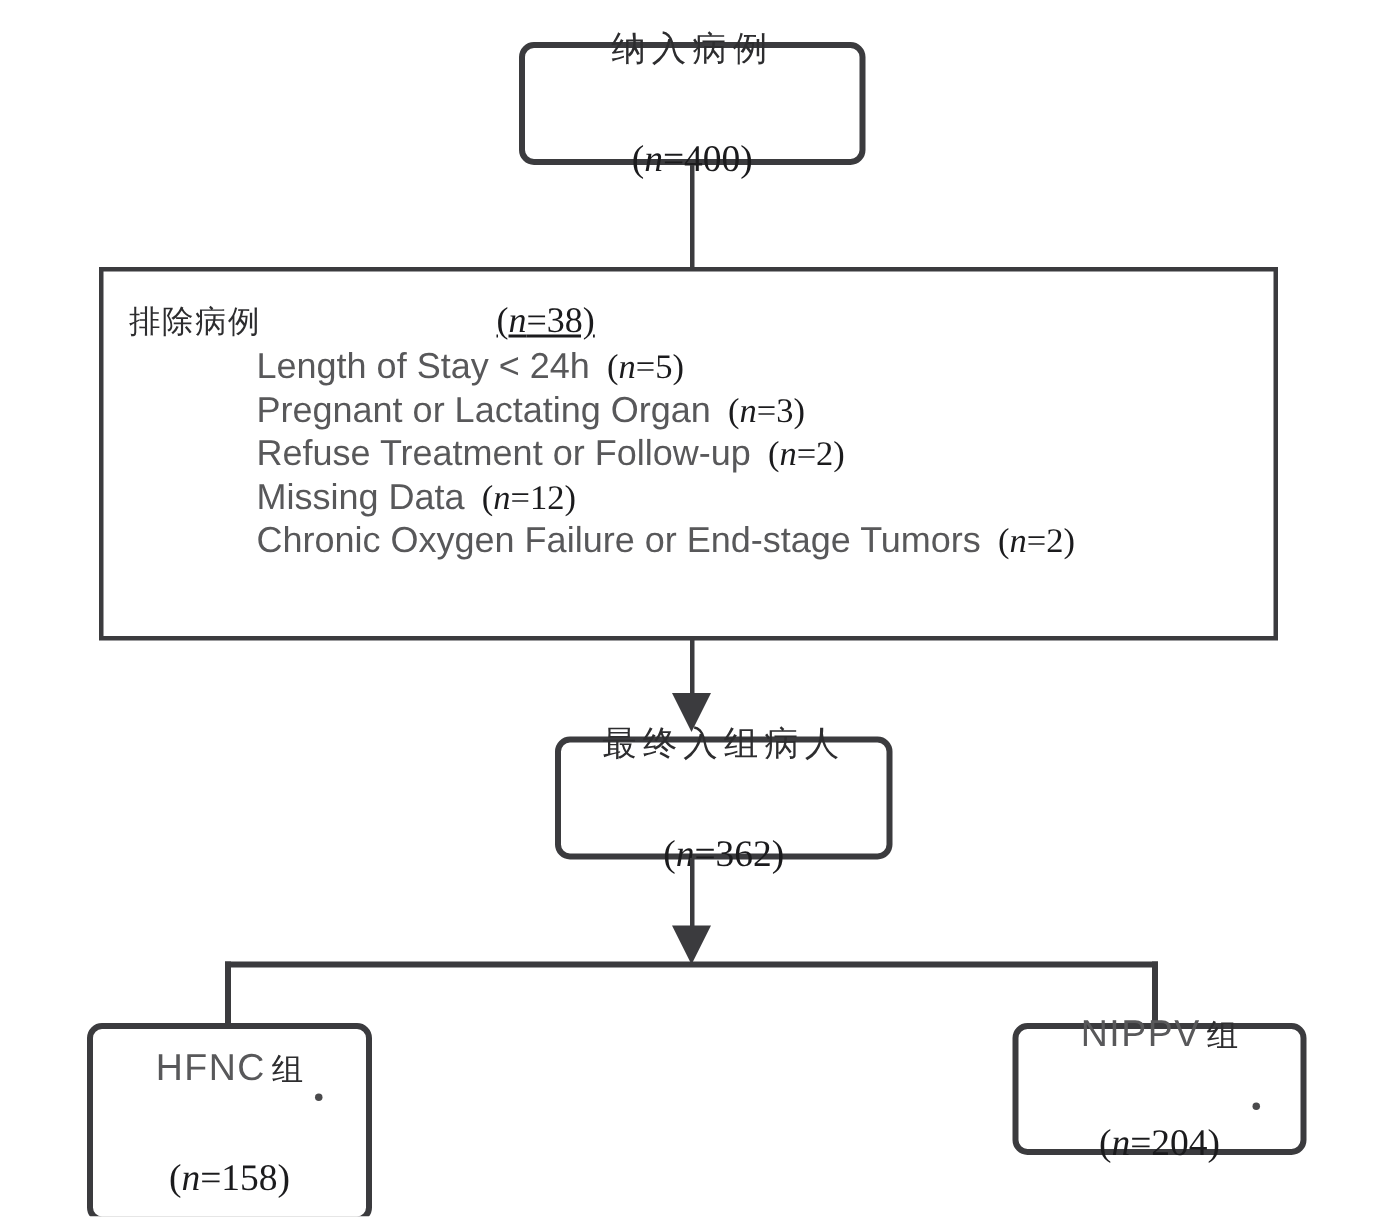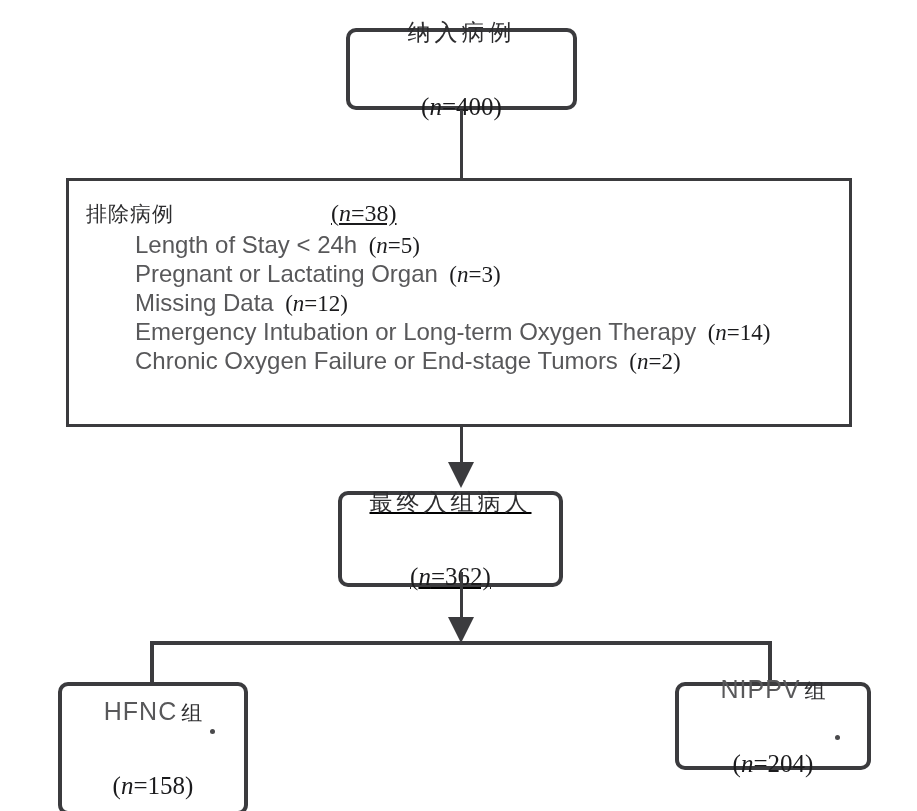--- a/index.html
+++ b/index.html
@@ -29,21 +29,21 @@
     align-items: center;
     justify-content: center;
     gap: 40px;
   }
   .sqbox {
     position: absolute;
     background: #ffffff;
     border: 3px solid var(--line);
   }
   #box-included { left: 346px; top: 28px;  width: 231px; height: 82px; }
-  #box-enrolled { left: 338px; top: 491px; width: 225px; height: 96px; text-decoration: underline; }
+  #box-enrolled { left: 370px; top: 491px; width: 225px; height: 82px; }
   #box-excluded { left: 66px;  top: 178px; width: 786px; height: 249px; }
   #box-hfnc     { left: 58px;  top: 682px; width: 190px; height: 133px; }
   #box-nippv    { left: 675px; top: 682px; width: 196px; height: 88px; }
 
   .cjk-title {
     font-family: "Liberation Serif", "DejaVu Serif", serif;
     font-size: 23px;
     letter-spacing: 4px;
     color: var(--cjk);
     white-space: nowrap;
@@ -82,20 +82,21 @@
     align-items: baseline;
     white-space: nowrap;
   }
   .ex-header .cjk-title { font-size: 21px; letter-spacing: 1px; }
   .ex-header .nval { font-size: 24px; margin-left: 157px; text-decoration: underline; }
   .ex-list { margin-left: 66px; }
   .ex-item {
     height: 29px;
     line-height: 29px;
     white-space: nowrap;
+    margin-left: 36px;
   }
   .ex-label {
     font-family: "Liberation Sans", sans-serif;
     font-size: 24px;
     color: var(--sans-gray);
   }
   .ex-item .nval { font-size: 23px; margin-left: 7px; }
 
   
   .vline, .hline {
@@ -149,26 +150,26 @@
     <div class="ex-list">
       <div class="ex-item">
         <span class="ex-label">Length of Stay &lt; 24h</span>
         <span class="nval">(<i>n</i>=5)</span>
       </div>
       <div class="ex-item">
         <span class="ex-label">Pregnant or Lactating Organ</span>
         <span class="nval">(<i>n</i>=3)</span>
       </div>
       <div class="ex-item">
+        <span class="ex-label">Refuse Treatment or Follow-up</span>
+        <span class="nval">(<i>n</i>=2)</span>
+      </div>
+      <div class="ex-item">
         <span class="ex-label">Missing Data</span>
         <span class="nval">(<i>n</i>=12)</span>
-      </div>
-      <div class="ex-item">
-        <span class="ex-label">Emergency Intubation or Long-term Oxygen Therapy</span>
-        <span class="nval">(<i>n</i>=14)</span>
       </div>
       <div class="ex-item">
         <span class="ex-label">Chronic Oxygen Failure or End-stage Tumors</span>
         <span class="nval">(<i>n</i>=2)</span>
       </div>
     </div>
   </div>
 
   <div class="vline" id="arrow1-line"></div>
   <div class="arrowhead" id="arrow1-head"></div>

